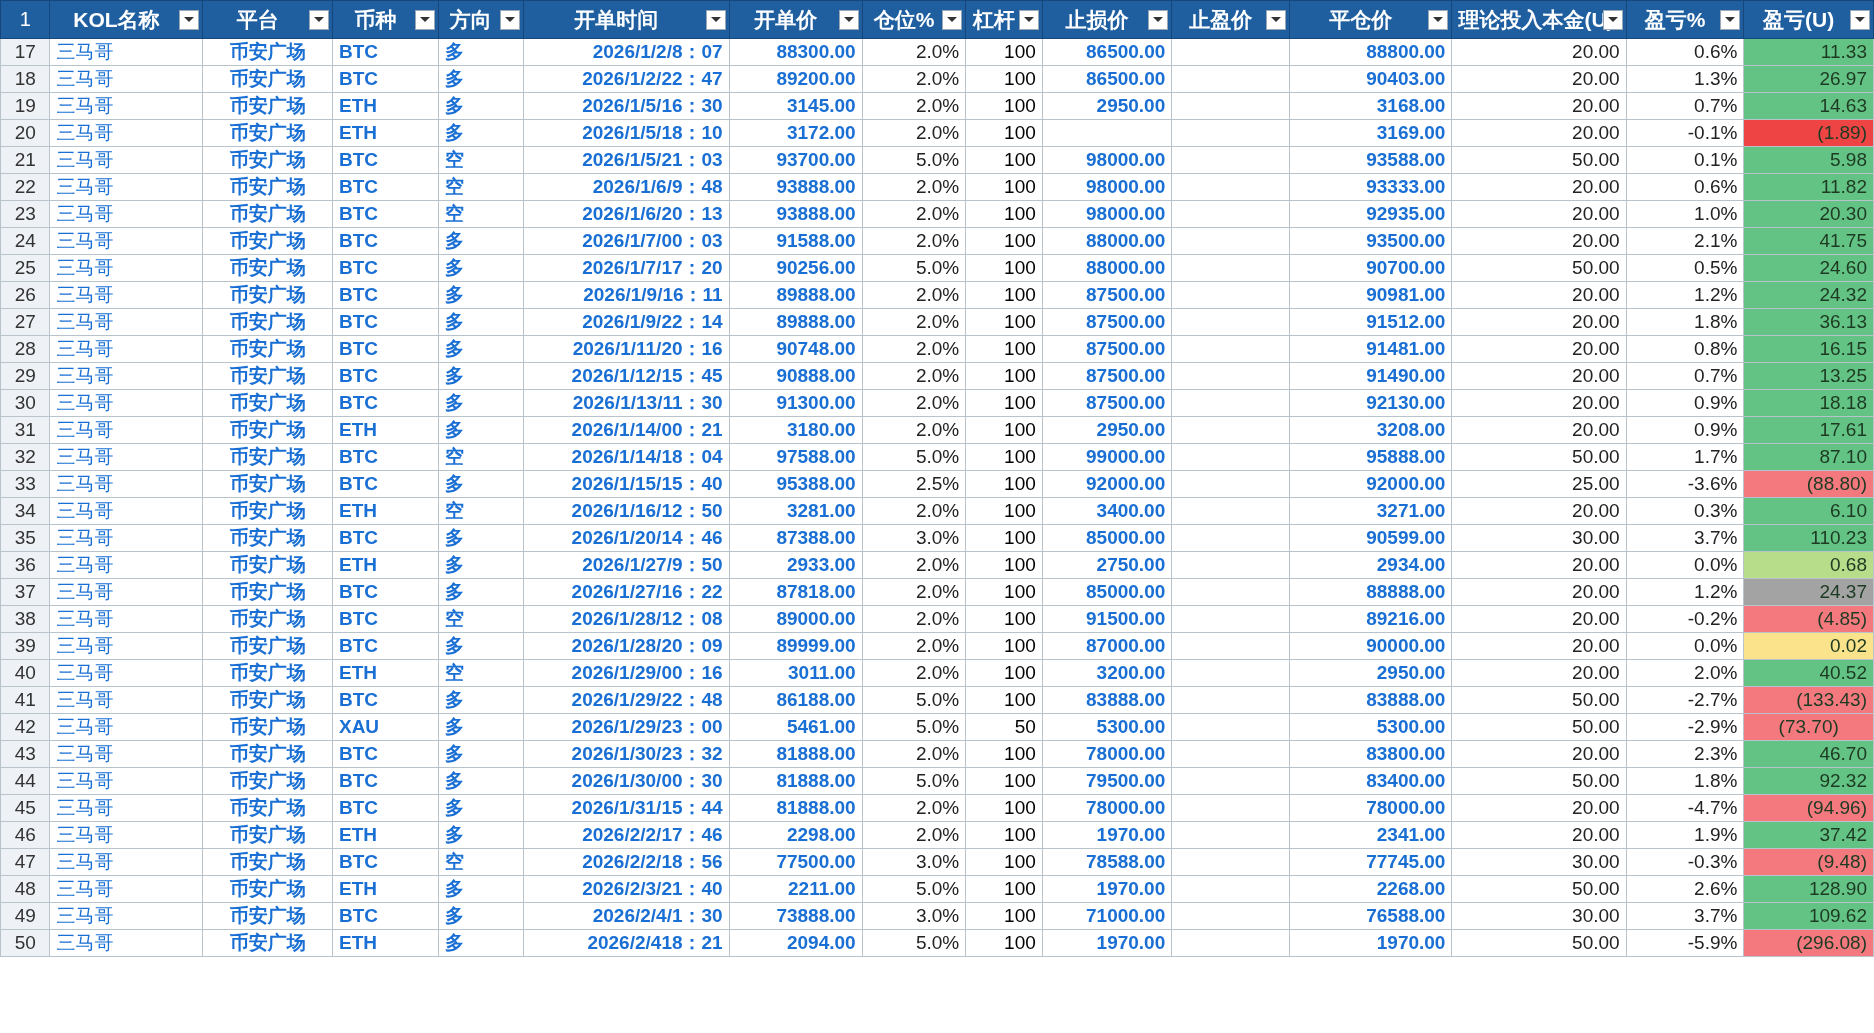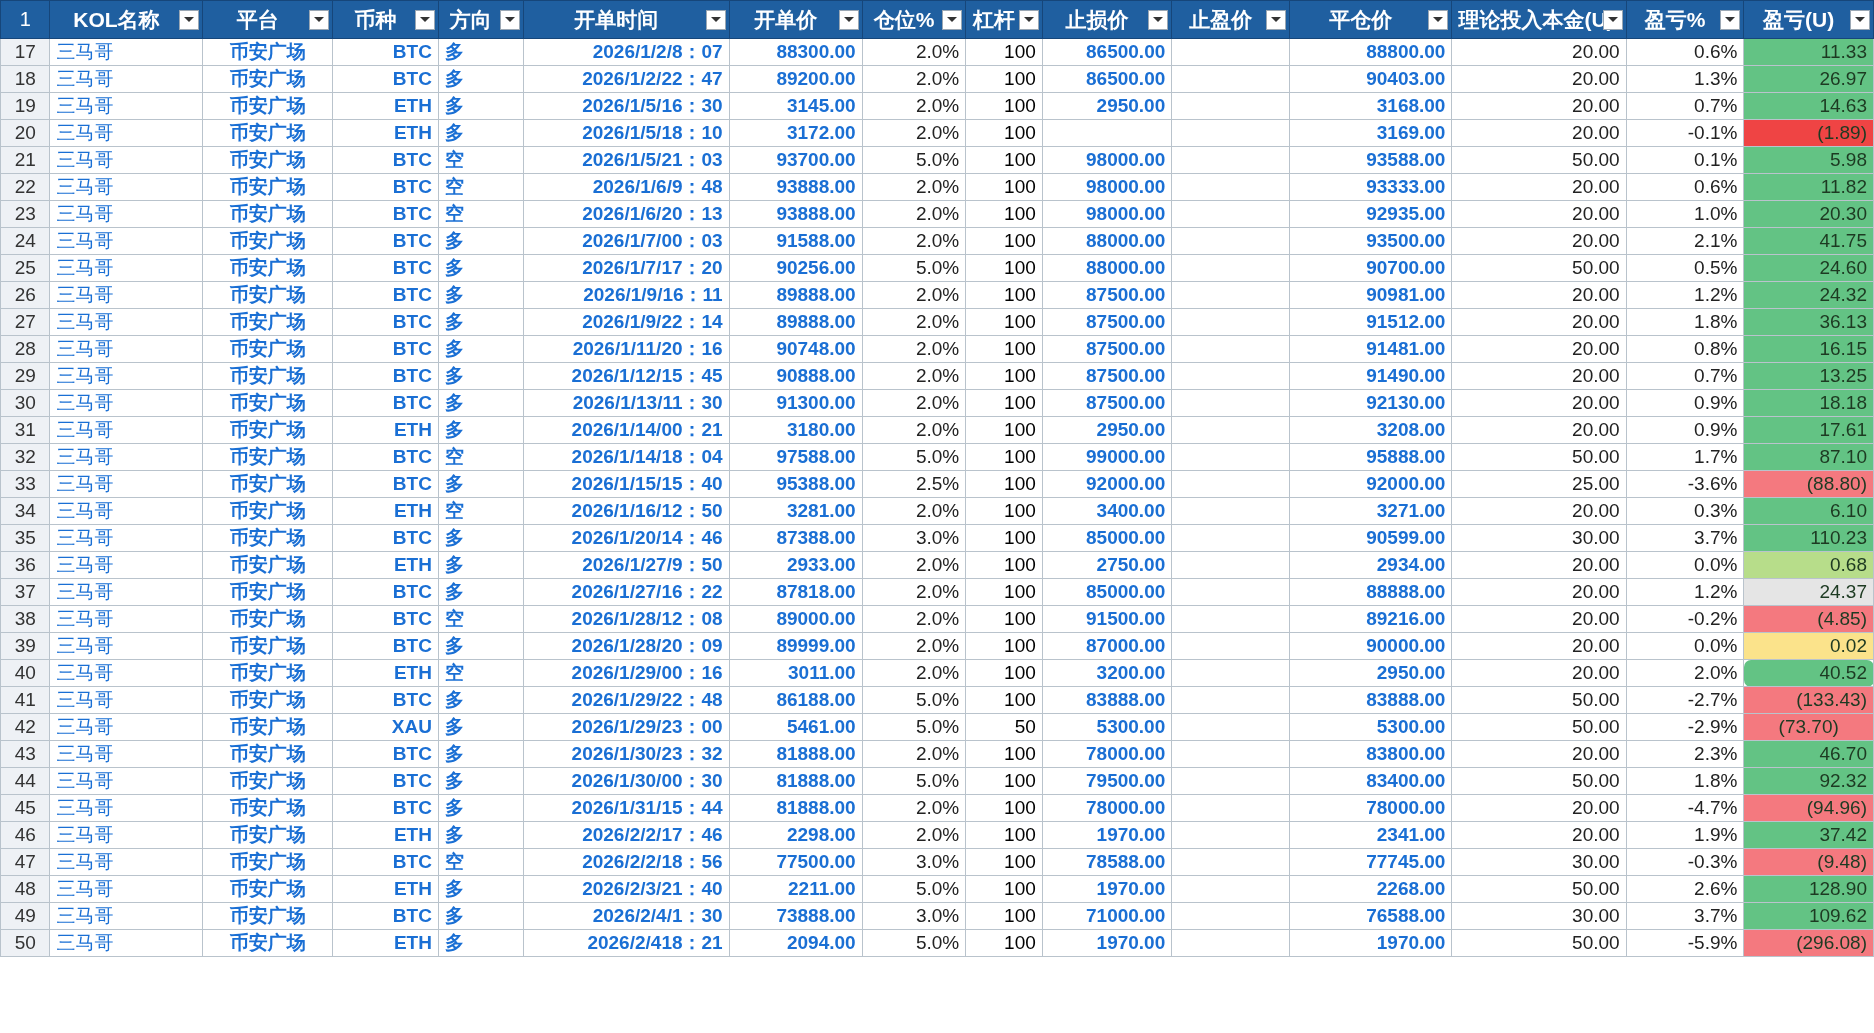--- a/index.html
+++ b/index.html
@@ -70,21 +70,21 @@
   
   td.rownum {
     background: #eef1f5;
     color: #333333;
     text-align: center;
     font-size: 19px;
     border: 1px solid #c3cad2;
   }
   td.kol     { color: #1a6fd4; text-align: left; font-size: 20px; margin-left: 36px; }
   td.plat    { color: #1a6fd4; text-align: center; font-weight: bold; font-size: 20px; }
-  td.coin    { color: #1a6fd4; text-align: right; font-weight: bold; font-size: 20px; }
+  td.coin    { color: #1a6fd4; text-align: left; font-weight: bold; font-size: 20px; }
   td.dir     { color: #1a6fd4; text-align: left; font-weight: bold; font-size: 20px; }
   td.time    { color: #1a6fd4; text-align: right; font-weight: bold; font-size: 20px; }
   td.num     { color: #1a6fd4; text-align: right; font-weight: bold; font-size: 20px; }
   td.plain   { color: #222222; text-align: right; font-size: 20px; }
   td.lev     { color: #000000; text-align: right; font-size: 20px; }
   td.pct     { color: #222222; text-align: right; font-size: 20px; }
   td.pnlpct  { color: #222222; text-align: right; font-size: 20px; }
   td.pnl     { text-align: right; font-size: 20px; color: #1d3a22; }
   td.empty   { background: #ffffff; }
 
@@ -522,21 +522,21 @@
         <td class="dir">多</td>
         <td class="time">2026/1/27/16：22</td>
         <td class="num">87818.00</td>
         <td class="pct">2.0%</td>
         <td class="lev">100</td>
         <td class="num">85000.00</td>
         <td class="empty"></td>
         <td class="num">88888.00</td>
         <td class="plain">20.00</td>
         <td class="pnlpct">1.2%</td>
-        <td class="pnl" style="background: #e5e5e5;">24.37</td>
+        <td class="pnl" style="background: #a3a3a3;">24.37</td>
       </tr>
       <tr>
         <td class="rownum">38</td>
         <td class="kol">三马哥</td>
         <td class="plat">币安广场</td>
         <td class="coin">BTC</td>
         <td class="dir">空</td>
         <td class="time">2026/1/28/12：08</td>
         <td class="num">89000.00</td>
         <td class="pct">2.0%</td>
@@ -573,21 +573,21 @@
         <td class="dir">空</td>
         <td class="time">2026/1/29/00：16</td>
         <td class="num">3011.00</td>
         <td class="pct">2.0%</td>
         <td class="lev">100</td>
         <td class="num">3200.00</td>
         <td class="empty"></td>
         <td class="num">2950.00</td>
         <td class="plain">20.00</td>
         <td class="pnlpct">2.0%</td>
-        <td class="pnl" style="background: rgb(99, 195, 132); border-radius: 7px;">40.52</td>
+        <td class="pnl" style="background: rgb(99, 195, 132);">40.52</td>
       </tr>
       <tr>
         <td class="rownum">41</td>
         <td class="kol">三马哥</td>
         <td class="plat">币安广场</td>
         <td class="coin">BTC</td>
         <td class="dir">多</td>
         <td class="time">2026/1/29/22：48</td>
         <td class="num">86188.00</td>
         <td class="pct">5.0%</td>

